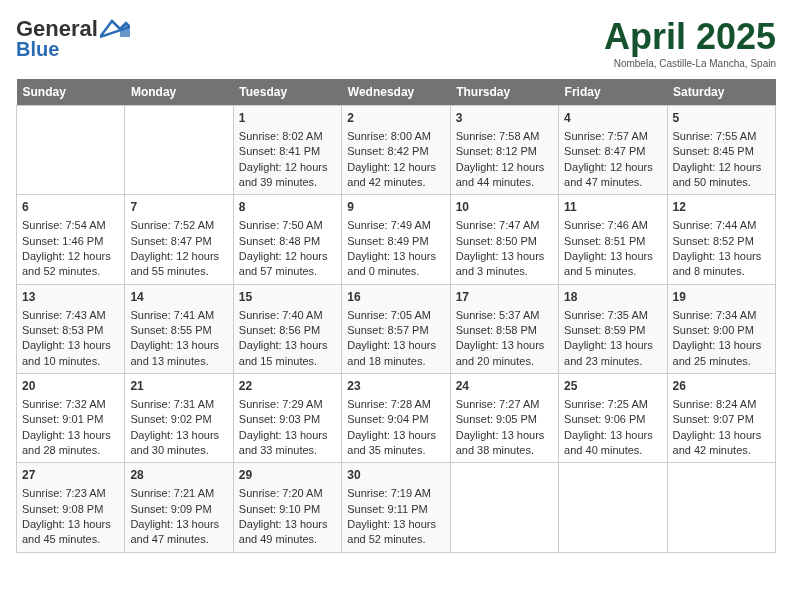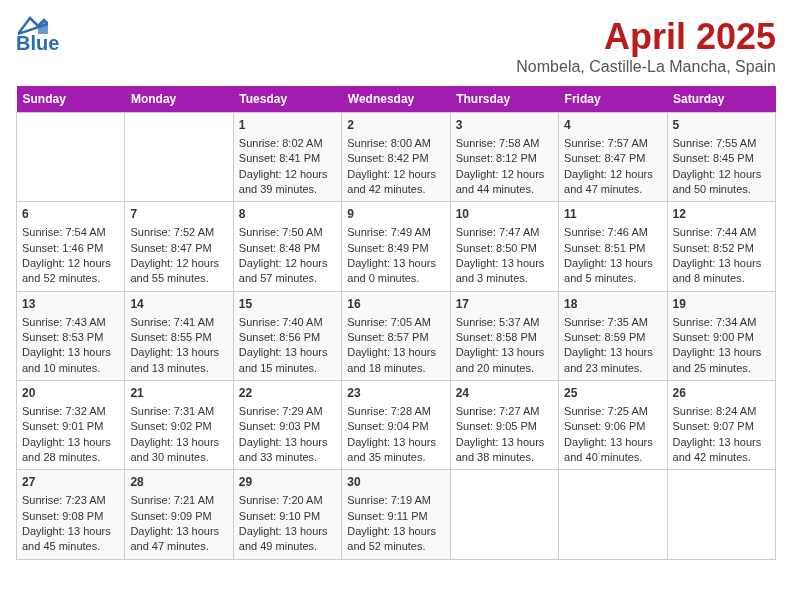--- a/index.html
+++ b/index.html
@@ -19,35 +19,35 @@
     .logo {
       display: flex;
       flex-direction: column;
       align-items: flex-start;
     }
     .title-block {
       text-align: right;
     }
     .title-block h1 {
       font-size: 36px;
-      color: #b91c1c;
+      color: #14532d;
       font-weight: bold;
     }
     .title-block h2 {
-      font-size: 16px;
+      font-size: 10px;
       color: #555;
       font-weight: normal;
     }
     table {
       width: 100%;
       border-collapse: collapse;
       font-size: 11px;
     }
     thead th {
-      background-color: #a21caf;
+      background-color: #737373;
       color: white;
       text-align: left;
       padding: 6px 6px;
       font-size: 12px;
       font-weight: bold;
     }
     tbody td {
       border: 1px solid #ccc;
       vertical-align: top;
       padding: 4px 5px;
@@ -73,20 +73,21 @@
       background: #fff !important;
       border: 1px solid #ccc;
     }
   </style>
 </head>
 <body>
 
 <div class="header">
   <div class="logo">
     <div style="display:flex; align-items:center;">
+      <span style="font-size:22px; font-weight:bold; color:#333;">General</span>
       <svg width="30" height="20" viewBox="0 0 30 20" style="margin-left:2px;">
         <polygon points="0,18 12,2 20,10 26,4 30,8" fill="none" stroke="#2a6db5" stroke-width="2.5"></polygon>
         <polygon points="20,10 26,4 30,8 30,18 20,18" fill="#2a6db5" opacity="0.7"></polygon>
       </svg>
     </div>
     <span style="font-size:20px; font-weight:bold; color:#2a6db5; margin-top:-4px;">Blue</span>
   </div>
   <div class="title-block">
     <h1>April 2025</h1>
     <h2>Nombela, Castille-La Mancha, Spain</h2>

